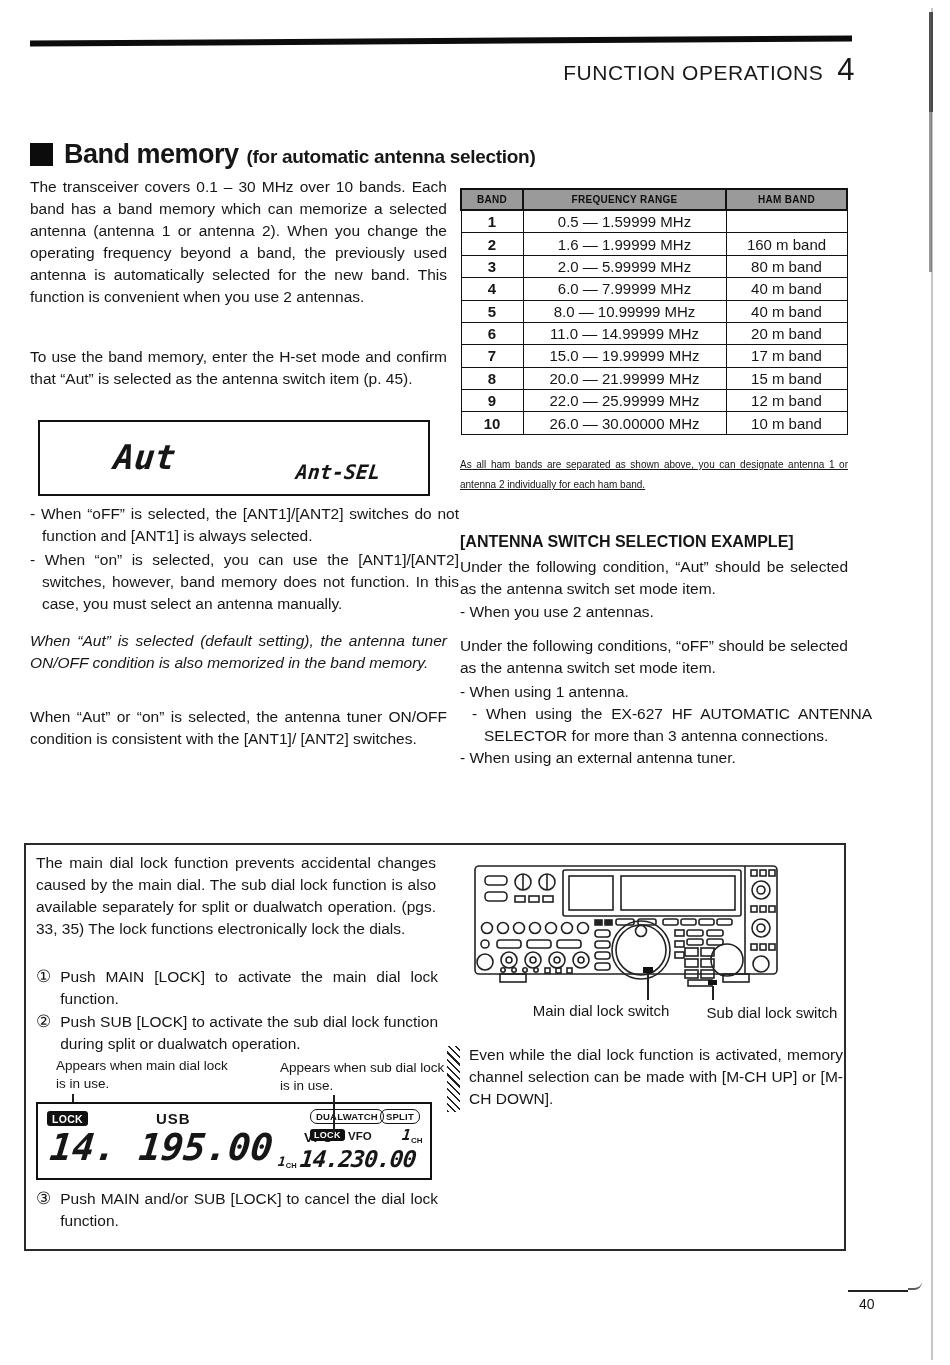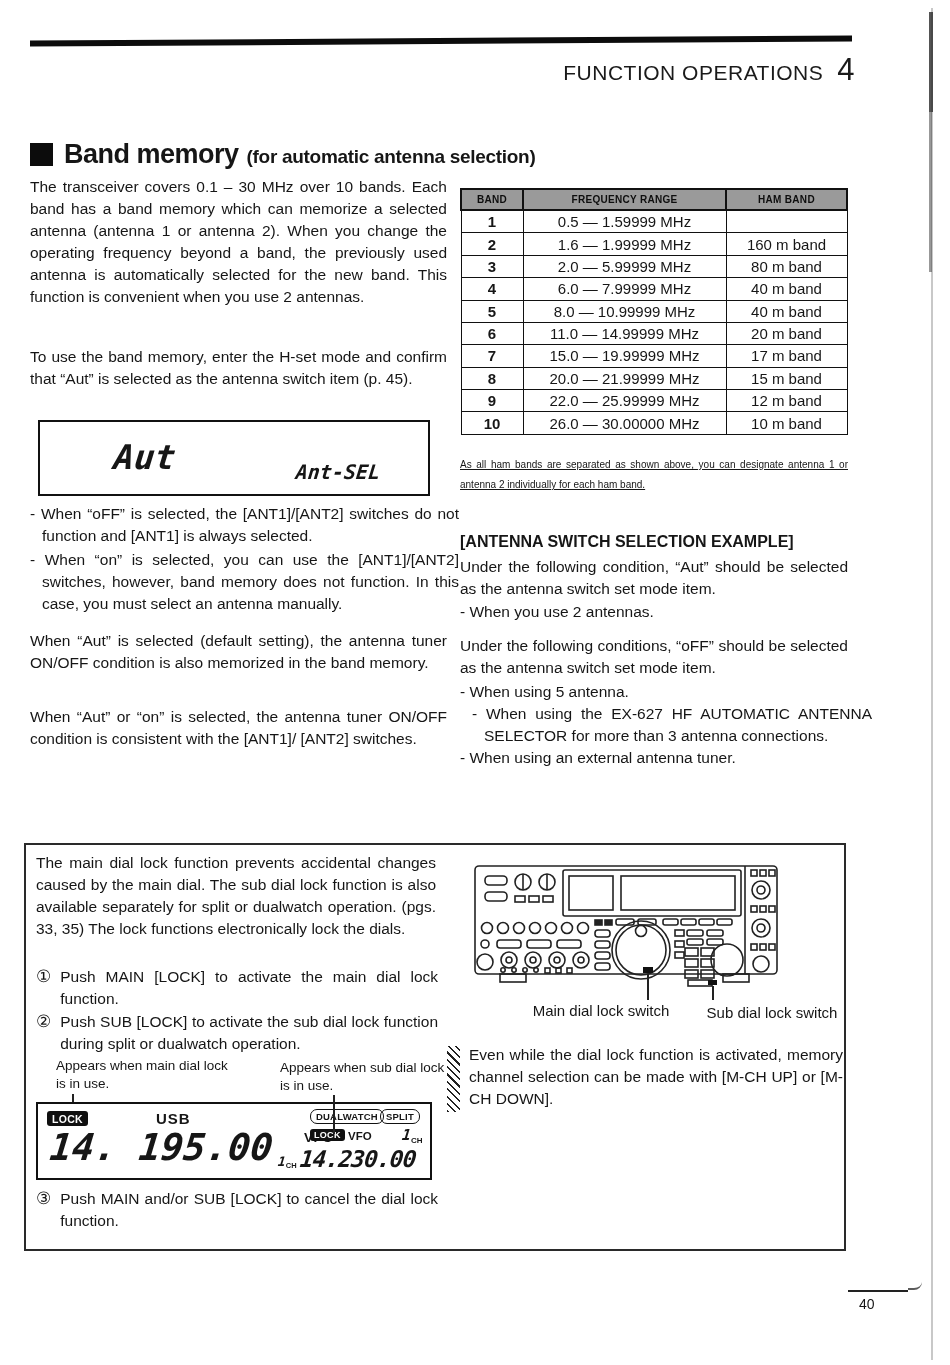--- a/index.html
+++ b/index.html
@@ -68,21 +68,21 @@
   <p class="abs body-text" style="left:30px;top:176px;width:417px;margin:0;">The transceiver covers 0.1 – 30 MHz over 10 bands. Each band has a band memory which can memorize a selected antenna (antenna 1 or antenna 2).  When you change the operating frequency beyond a band, the previously used antenna is automatically selected for the new band.  This function is convenient when you use 2 antennas.</p>
   <p class="abs body-text" style="left:30px;top:346px;width:417px;margin:0;">To use the band memory, enter the H-set mode and confirm that “Aut” is selected as the antenna switch item (p. 45).</p>
 
   <div class="abs lcd" style="left:38px;top:420px;width:388px;height:72px;">
     <span class="abs seg" style="left:74px;top:15px;font-size:34px;">Aut</span>
     <span class="abs seg" style="left:256px;top:38px;font-size:20px;">Ant-SEL</span>
   </div>
 
   <p class="abs body-text hang" style="left:30px;top:503px;width:417px;margin:0;">- When “oFF” is selected, the [ANT1]/[ANT2] switches do not function and [ANT1] is always selected.</p>
   <p class="abs body-text hang" style="left:30px;top:549px;width:417px;margin:0;">- When “on” is selected, you can use the [ANT1]/[ANT2] switches, however, band memory does not function.  In this case, you must select an antenna manually.</p>
-  <p class="abs body-text" style="left:30px;top:630px;width:417px;margin:0;">When “Aut” is selected (default setting), the antenna tuner ON/OFF condition is also memorized in the band memory.</p>
+  <p class="abs body-text" style="left:30px;top:630px;width:417px;margin:0;font-style:italic;">When “Aut” is selected (default setting), the antenna tuner ON/OFF condition is also memorized in the band memory.</p>
   <p class="abs body-text" style="left:30px;top:706px;width:417px;margin:0;">When “Aut” or “on” is selected, the antenna tuner ON/OFF condition is consistent with the [ANT1]/ [ANT2] switches.</p>
 
   <table class="band abs" style="left:460px;top:188px;">
     <colgroup>
         <col style="width:62px">
         <col style="width:203px">
         <col style="width:121px">
       </colgroup>
     <tbody>
         <tr>
@@ -142,21 +142,21 @@
         </tr>
   </tbody>
     </table>
 
   <p class="abs small-note" style="left:460px;top:455px;width:388px;margin:0;">As all ham bands are separated as shown above, you can designate antenna 1 or antenna 2 individually for each ham band.</p>
 
   <div class="abs" style="left:460px;top:533px;width:388px;font-size:16px;font-weight:bold;">[ANTENNA SWITCH SELECTION EXAMPLE]</div>
   <p class="abs body-text" style="left:460px;top:556px;width:388px;margin:0;">Under the following condition, “Aut” should be selected as the antenna switch set mode item.</p>
   <p class="abs body-text hang" style="left:460px;top:601px;width:388px;margin:0;">- When you use 2 antennas.</p>
   <p class="abs body-text" style="left:460px;top:635px;width:388px;margin:0;">Under the following conditions, “oFF” should be selected as the antenna switch set mode item.</p>
-  <p class="abs body-text hang" style="left:460px;top:681px;width:388px;margin:0;">- When using 5 antenna.</p>
+  <p class="abs body-text hang" style="left:460px;top:681px;width:388px;margin:0;">- When using 1 antenna.</p>
   <p class="abs body-text hang" style="left:472px;top:703px;width:388px;margin:0;">- When using the EX-627 HF AUTOMATIC ANTENNA SELECTOR for more than 3 antenna connections.</p>
   <p class="abs body-text hang" style="left:460px;top:747px;width:388px;margin:0;">- When using an external antenna tuner.</p>
 
 
   <div class="abs big-box" style="left:24px;top:843px;width:818px;height:404px;"></div>
 
   <p class="abs body-text" style="left:36px;top:852px;width:400px;margin:0;">The main dial lock function prevents accidental changes caused by the main dial.  The sub dial lock function is also available separately for split or dualwatch operation. (pgs. 33, 35)  The lock functions electronically lock the dials.</p>
 
   <div class="abs step" style="left:36px;top:966px;width:402px;">
     <span class="mk">①</span>

